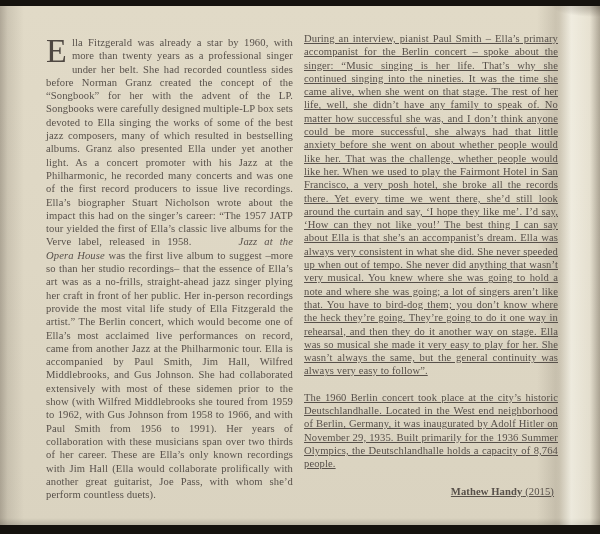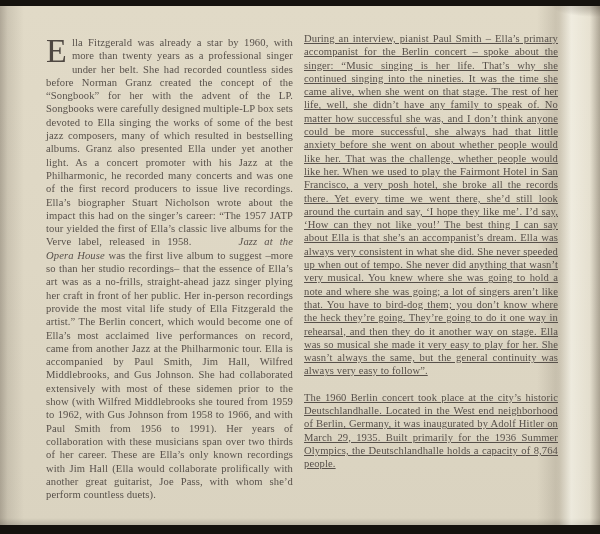--- a/index.html
+++ b/index.html
@@ -74,16 +74,20 @@
 <body>
 
 <div class="booklet-page">
 
   <div class="text-column col-left">
     <p class="para"><span class="drop-cap">E</span><span><span>lla Fitzgerald was already a star by 1960, with more than twenty years as a professional singer under her belt. She had recorded countless sides before Norman Granz created the concept of the “Songbook” for her with the advent of the LP. Songbooks were carefully designed multiple-LP box sets devoted to Ella singing the works of some of the best jazz composers, many of which resulted in bestselling albums. Granz also presented Ella under yet another light. As a concert promoter with his Jazz at the Philharmonic, he recorded many concerts and was one of the first record producers to issue live recordings. Ella’s biographer Stuart Nicholson wrote about the impact this had on the singer’s career: “The 1957 JATP tour yielded the first of Ella’s classic live albums for the Verve label, released in 1958. </span><em>Jazz at the Opera House</em><span> was the first live album to suggest –more so than her studio recordings– that the essence of Ella’s art was as a no-frills, straight-ahead jazz singer plying her craft in front of her public. Her in-person recordings provide the most vital life study of Ella Fitzgerald the artist.” The Berlin concert, which would become one of Ella’s most acclaimed live performances on record, came from another Jazz at the Philharmonic tour. Ella is accompanied by Paul Smith, Jim Hall, Wilfred Middlebrooks, and Gus Johnson. She had collaborated extensively with most of these sidemen prior to the show (with Wilfred Middlebrooks she toured from 1959 to 1962, with Gus Johnson from 1958 to 1966, and with Paul Smith from 1956 to 1991). Her years of collaboration with these musicians span over two thirds of her career. These are Ella’s only known recordings with Jim Hall (Ella would collaborate prolifically with another great guitarist, Joe Pass, with whom she’d perform countless duets).</span></span></p>
   </div>
 
   <div class="text-column col-right">
     <p class="para">During an interview, pianist Paul Smith – Ella’s primary accompanist for the Berlin concert – spoke about the singer: “Music singing is her life. That’s why she continued singing into the nineties. It was the time she came alive, when she went on that stage. The rest of her life, well, she didn’t have any family to speak of. No matter how successful she was, and I don’t think anyone could be more successful, she always had that little anxiety before she went on about whether people would like her. That was the challenge, whether people would like her. When we used to play the Fairmont Hotel in San Francisco, a very posh hotel, she broke all the records there. Yet every time we went there, she’d still look around the curtain and say, ‘I hope they like me’. I’d say, ‘How can they not like you!’ The best thing I can say about Ella is that she’s an accompanist’s dream. Ella was always very consistent in what she did. She never speeded up when out of tempo. She never did anything that wasn’t very musical. You knew where she was going to hold a note and where she was going; a lot of singers aren’t like that. You have to bird-dog them; you don’t know where the heck they’re going. They’re going to do it one way in rehearsal, and then they do it another way on stage. Ella was so musical she made it very easy to play for her. She wasn’t always the same, but the general continuity was always very easy to follow”.</p>
-    <p class="para">The 1960 Berlin concert took place at the city’s historic Deutschlandhalle. Located in the West end neighborhood of Berlin, Germany, it was inaugurated by Adolf Hitler on March 29, 1935. Built primarily for the 1936 Summer Olympics, the Deutschlandhalle holds a capacity of 8,764 people.</p>
+    <p class="para">The 1960 Berlin concert took place at the city’s historic Deutschlandhalle. Located in the West end neighborhood of Berlin, Germany, it was inaugurated by Adolf Hitler on November 29, 1935. Built primarily for the 1936 Summer Olympics, the Deutschlandhalle holds a capacity of 8,764 people.</p>
+    <div class="signature">
+      <span class="sig-name">Mathew Handy</span>
+      <span>(2015)</span>
+    </div>
   </div>
 
 </div>
 
 </body></html>

